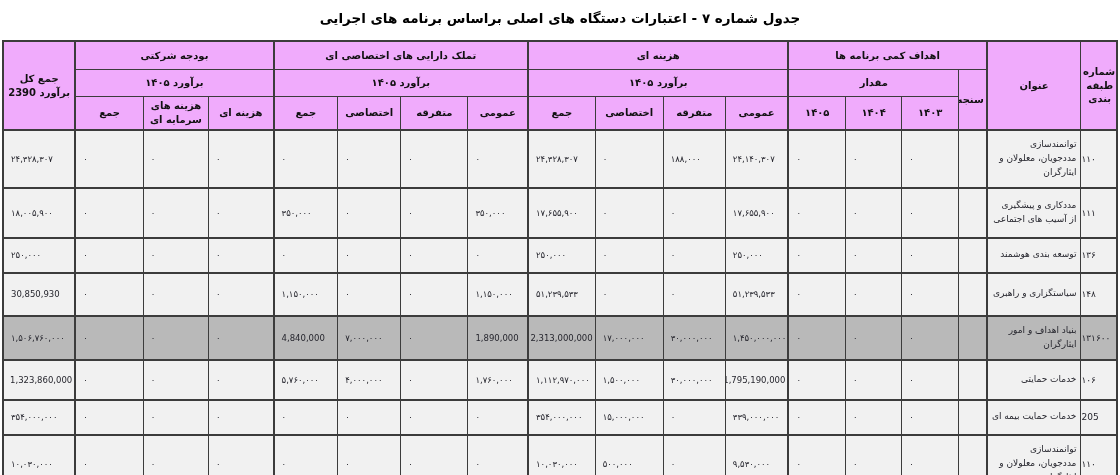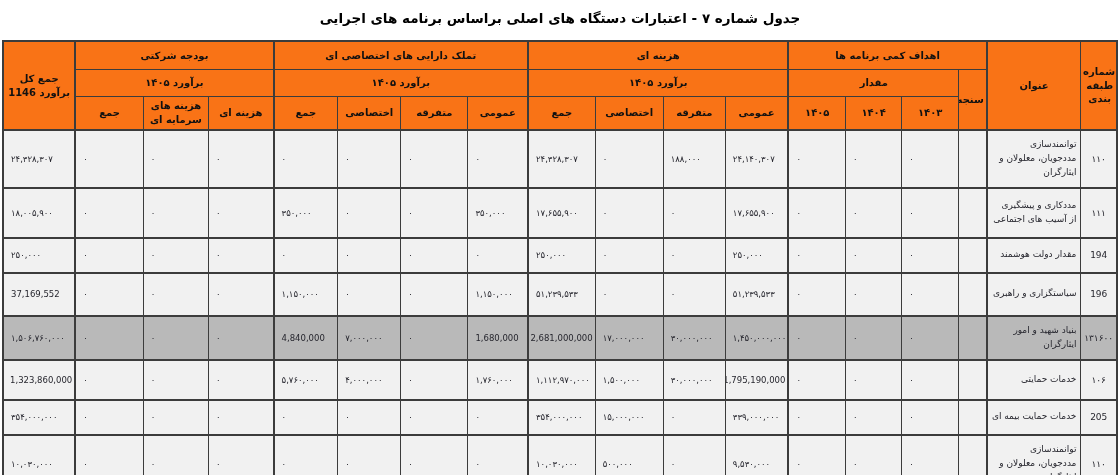--- a/index.html
+++ b/index.html
@@ -24,39 +24,39 @@
     width: 1116px;
     margin: 0 2px;
     border: 2px solid #3c3c3c;
   }
   th, td {
     border: 1px solid #3c3c3c;
     overflow: hidden;
     vertical-align: middle;
   }
   thead th {
-    background: #f97316;
+    background: #f0abfc;
     font-weight: bold;
     font-size: 10px;
     text-align: center;
     line-height: 1.35;
     padding: 1px 2px;
     color: #111111;
   }
   tbody td { border-top-width: 2px; border-bottom-width: 2px; background: #f1f1f1; }
   tbody tr.hl td { background: #b9b9b9; }
   .gsep { border-right-width: 2px !important; }
   .c-num {
     font-size: 8.5px;
     text-align: left;
     padding: 0 2px 0 7px;
     color: #26262e;
     white-space: nowrap;
   }
-  .c-code { font-size: 9px; text-align: center; color: #26262e; }
+  .c-code { font-size: 9px; text-align: left; color: #26262e; }
   .c-title {
     font-size: 9px;
     text-align: right;
     padding: 7px 4px;
     line-height: 1.55;
     color: #26262e;
   }
   .c-measure { font-size: 9px; }
   
   thead tr:nth-child(1) { height: 28px; }
@@ -99,21 +99,21 @@
     <col style="width:72px">
   </colgroup>
   <thead>
     <tr>
       <th rowspan="3">شماره طبقه بندی</th>
       <th rowspan="3">عنوان</th>
       <th colspan="4" class="gsep">اهداف کمی برنامه ها</th>
       <th colspan="4" class="gsep">هزینه ای</th>
       <th colspan="4" class="gsep">تملک دارایی های اختصاصی ای</th>
       <th colspan="3" class="gsep">بودجه شرکتی</th>
-      <th rowspan="3" class="gsep">جمع کل برآورد 1146</th>
+      <th rowspan="3" class="gsep">جمع کل برآورد 2390</th>
     </tr>
     <tr>
       <th rowspan="2" class="gsep">سنجه</th>
       <th colspan="3">مقدار</th>
       <th colspan="4" class="gsep">برآورد ۱۴۰۵</th>
       <th colspan="4" class="gsep">برآورد ۱۴۰۵</th>
       <th colspan="3" class="gsep">برآورد ۱۴۰۵</th>
     </tr>
     <tr>
       <th>۱۴۰۳</th>
@@ -167,71 +167,71 @@
         <td class="c-num gsep">۳۵۰,۰۰۰</td>
         <td class="c-num">۰</td>
         <td class="c-num">۰</td>
         <td class="c-num">۳۵۰,۰۰۰</td>
         <td class="c-num gsep">۰</td>
         <td class="c-num">۰</td>
         <td class="c-num">۰</td>
         <td class="c-num gsep">۱۸,۰۰۵,۹۰۰</td>
       </tr>
       <tr>
-        <td class="c-code">194</td>
-        <td class="c-title">مقدار دولت هوشمند</td>
+        <td class="c-code">۱۳۶</td>
+        <td class="c-title">توسعه بندی هوشمند</td>
         <td class="c-measure gsep"></td>
         <td class="c-num">۰</td>
         <td class="c-num">۰</td>
         <td class="c-num">۰</td>
         <td class="c-num gsep">۲۵۰,۰۰۰</td>
         <td class="c-num">۰</td>
         <td class="c-num">۰</td>
         <td class="c-num">۲۵۰,۰۰۰</td>
         <td class="c-num gsep">۰</td>
         <td class="c-num">۰</td>
         <td class="c-num">۰</td>
         <td class="c-num">۰</td>
         <td class="c-num gsep">۰</td>
         <td class="c-num">۰</td>
         <td class="c-num">۰</td>
         <td class="c-num gsep">۲۵۰,۰۰۰</td>
       </tr>
       <tr>
-        <td class="c-code">196</td>
+        <td class="c-code">۱۴۸</td>
         <td class="c-title">سیاستگزاری و راهبری</td>
         <td class="c-measure gsep"></td>
         <td class="c-num">۰</td>
         <td class="c-num">۰</td>
         <td class="c-num">۰</td>
         <td class="c-num gsep">۵۱,۲۳۹,۵۳۳</td>
         <td class="c-num">۰</td>
         <td class="c-num">۰</td>
         <td class="c-num">۵۱,۲۳۹,۵۳۳</td>
         <td class="c-num gsep">۱,۱۵۰,۰۰۰</td>
         <td class="c-num">۰</td>
         <td class="c-num">۰</td>
         <td class="c-num">۱,۱۵۰,۰۰۰</td>
         <td class="c-num gsep">۰</td>
         <td class="c-num">۰</td>
         <td class="c-num">۰</td>
-        <td class="c-num gsep">37,169,552</td>
+        <td class="c-num gsep">30,850,930</td>
       </tr>
       <tr class="hl">
         <td class="c-code">۱۳۱۶۰۰</td>
-        <td class="c-title">بنیاد شهید و امور ایثارگران</td>
+        <td class="c-title">بنیاد اهداف و امور ایثارگران</td>
         <td class="c-measure gsep"></td>
         <td class="c-num">۰</td>
         <td class="c-num">۰</td>
         <td class="c-num">۰</td>
         <td class="c-num gsep">۱,۴۵۰,۰۰۰,۰۰۰</td>
         <td class="c-num">۳۰,۰۰۰,۰۰۰</td>
         <td class="c-num">۱۷,۰۰۰,۰۰۰</td>
-        <td class="c-num">2,681,000,000</td>
-        <td class="c-num gsep">1,680,000</td>
+        <td class="c-num">2,313,000,000</td>
+        <td class="c-num gsep">1,890,000</td>
         <td class="c-num">۰</td>
         <td class="c-num">۷,۰۰۰,۰۰۰</td>
         <td class="c-num">4,840,000</td>
         <td class="c-num gsep">۰</td>
         <td class="c-num">۰</td>
         <td class="c-num">۰</td>
         <td class="c-num gsep">۱,۵۰۶,۷۶۰,۰۰۰</td>
       </tr>
       <tr>
         <td class="c-code">۱۰۶</td>

